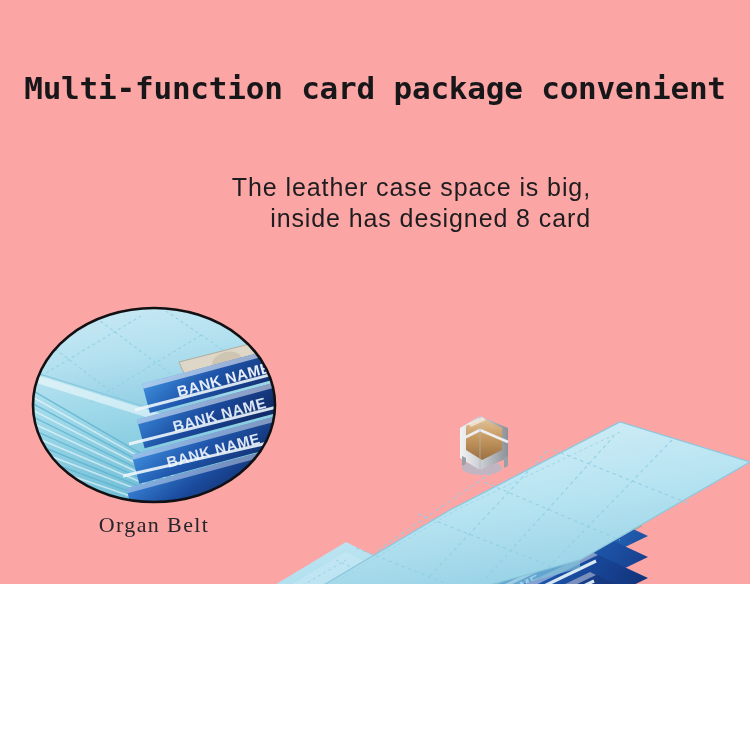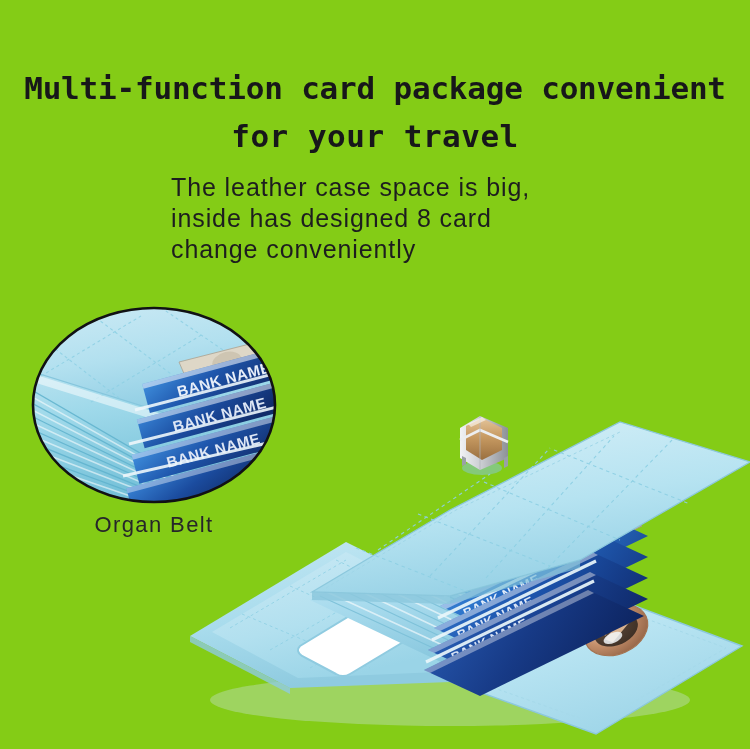--- a/index.html
+++ b/index.html
@@ -3,22 +3,22 @@
 <meta charset="utf-8">
 <style>
   html, body {
     margin: 0;
     padding: 0;
     background: #ffffff;
   }
   #page {
     position: relative;
     width: 750px;
-    height: 749px;
-    background: #84cc16;
+    height: 584px;
+    background: #fca5a5;
     overflow: hidden;
     font-family: "Liberation Sans", sans-serif;
   }
 
   
   .headline {
     position: absolute;
     left: 0;
     top: 64px;
     width: 750px;
@@ -38,39 +38,39 @@
     position: absolute;
     left: 171px;
     top: 172px;
     width: 420px;
     font-family: "Liberation Sans", sans-serif;
     font-size: 25px;
     line-height: 31px;
     color: #1d1d1f;
     letter-spacing: 0.9px;
   }
-  .body-copy div { white-space: nowrap; }
+  .body-copy div { white-space: nowrap; text-align: right; }
 
   
   .callout {
     position: absolute;
     left: 31px;
     top: 306px;
     width: 246px;
     height: 198px;
   }
   .callout-svg { display: block; }
 
   .callout-caption {
     position: absolute;
     left: 31px;
     top: 512px;
     width: 246px;
     text-align: center;
-    font-family: Liberation Sans, sans-serif;
+    font-family: Liberation Serif, serif;
     font-size: 22px;
     letter-spacing: 1.4px;
     color: #26262a;
   }
 
   
   .product {
     position: absolute;
     left: 150px;
     top: 400px;
@@ -79,27 +79,25 @@
   }
   .product-svg { display: block; }
 </style>
 </head>
 <body>
 
 <div id="page">
 
   <div class="headline">
     <div class="headline-l1">Multi-function card package convenient</div>
-    <div class="headline-l2">for your travel</div>
   </div>
 
   <div class="body-copy">
     <div>The leather case space is big,</div>
     <div>inside has designed 8 card</div>
-    <div>change conveniently</div>
   </div>
 
   <div class="callout">
     <svg class="callout-svg" width="246" height="198" viewBox="0 0 246 198" xmlns="http://www.w3.org/2000/svg">
       <defs>
         <clipPath id="ellipClip">
           <ellipse cx="123" cy="99" rx="121" ry="97"></ellipse>
         </clipPath>
 
         <linearGradient id="zPleatBase" x1="0" y1="0" x2="0.3" y2="1">

